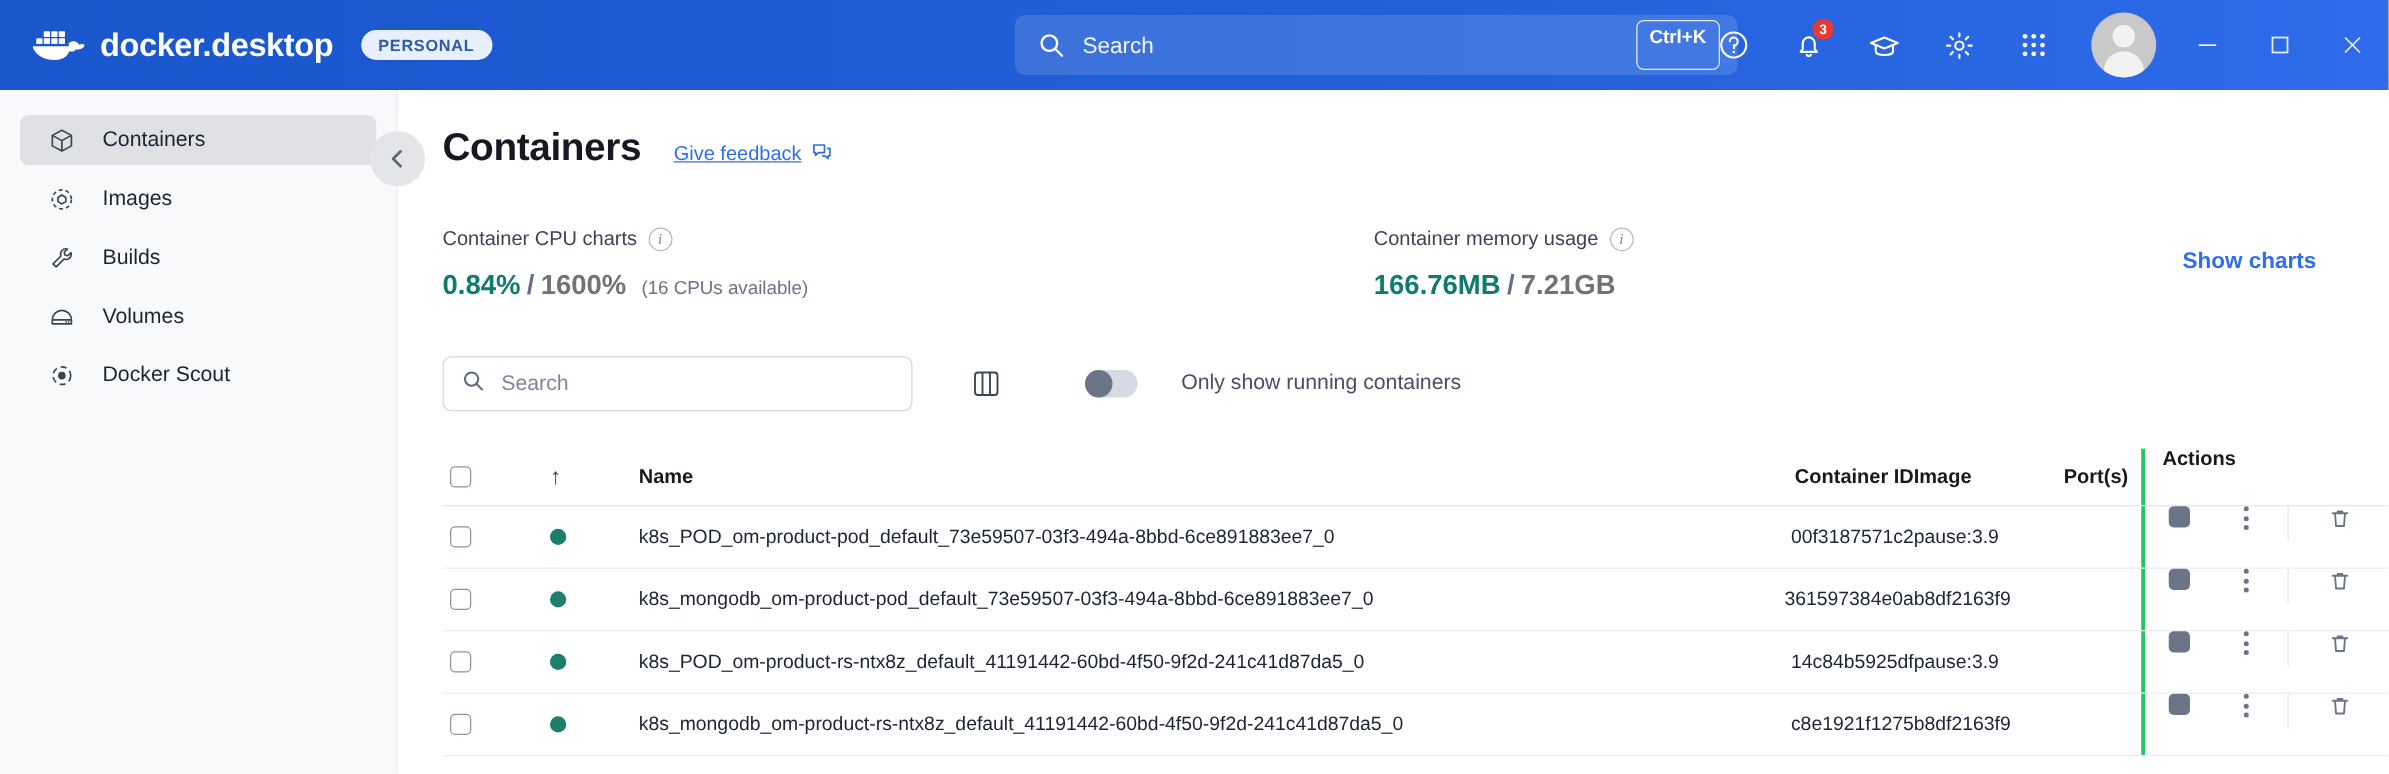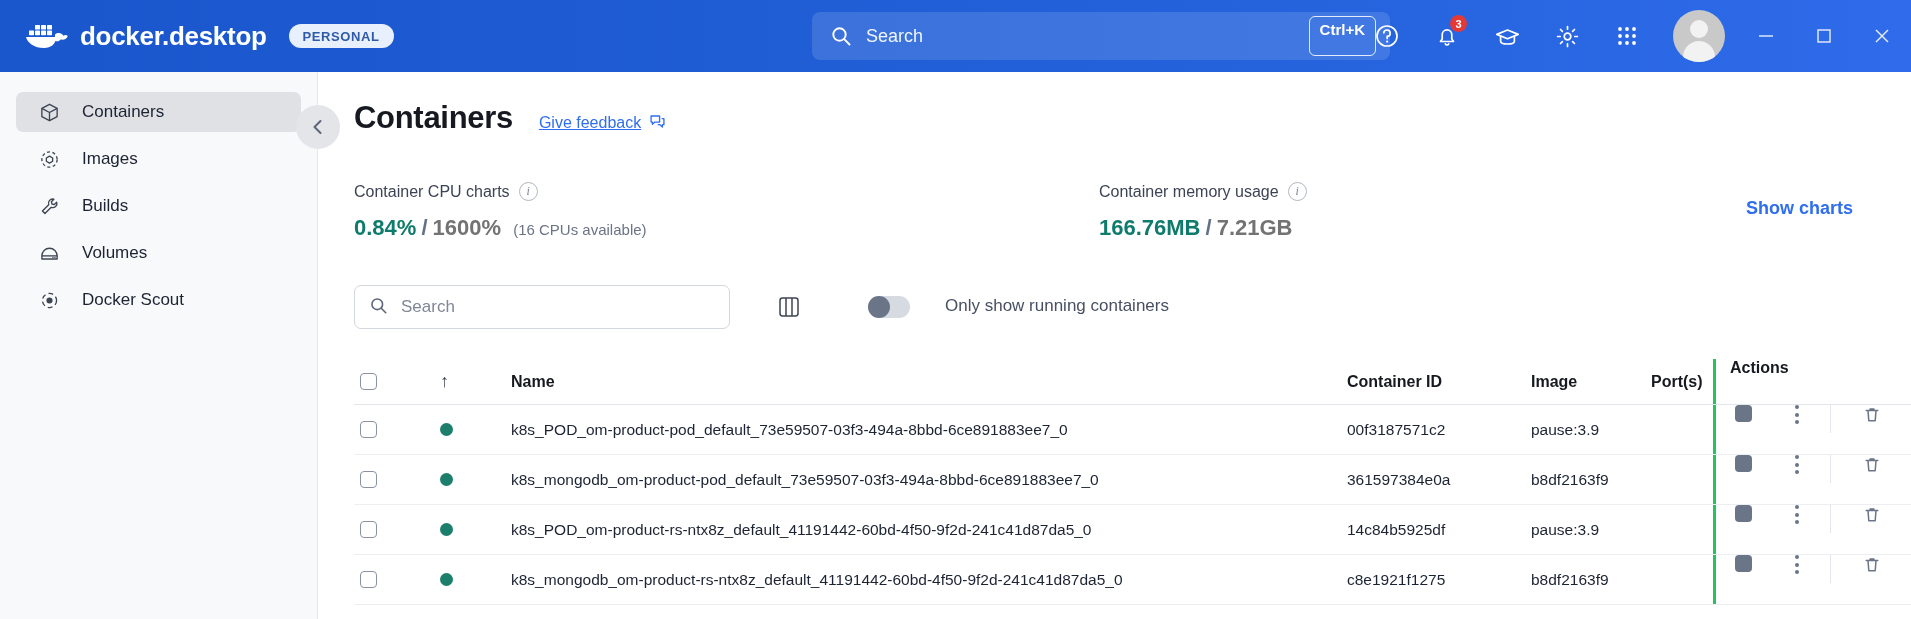--- a/index.html
+++ b/index.html
@@ -152,21 +152,21 @@
   .table { margin-top: 30px; width: 1557px; }
   .trow {
     display: flex; align-items: center;
     height: 50px;
     border-bottom: 1px solid #eceef1;
   }
   .trow.head { height: 46px; border-bottom: 1px solid #e3e6ea; }
   .c-check { width: 60px; flex: 0 0 60px; display: flex; justify-content: flex-start; padding-left: 6px; }
   .c-state { width: 97px; flex: 0 0 97px; display: flex; justify-content: flex-start; padding-left: 26px; }
   .c-name { flex: 1 1 auto; min-width: 0; padding-right: 20px; }
-  .c-cid { width: 184px; flex: 0 0 184px; }
+  .c-cid { width: 184px; flex: 0 0 184px; text-align: right; }
   .c-img { width: 120px; flex: 0 0 120px; overflow: hidden; white-space: nowrap; }
   .c-port { width: 62px; flex: 0 0 62px; }
   .c-actions { width: 198px; flex: 0 0 198px; display: flex; align-items: flex-start; border-left: 3px solid #22c55e; height: 100%; }
 
   .th { font-size: 16px; font-weight: 700; color: #16191f; }
   .td { font-size: 15.5px; color: #1c2333; white-space: nowrap; overflow: hidden; text-overflow: clip; }
   .checkbox {
     width: 17px; height: 17px; border: 1.6px solid #8b93a3;
     border-radius: 4px; background: #fff; cursor: pointer;
   }

